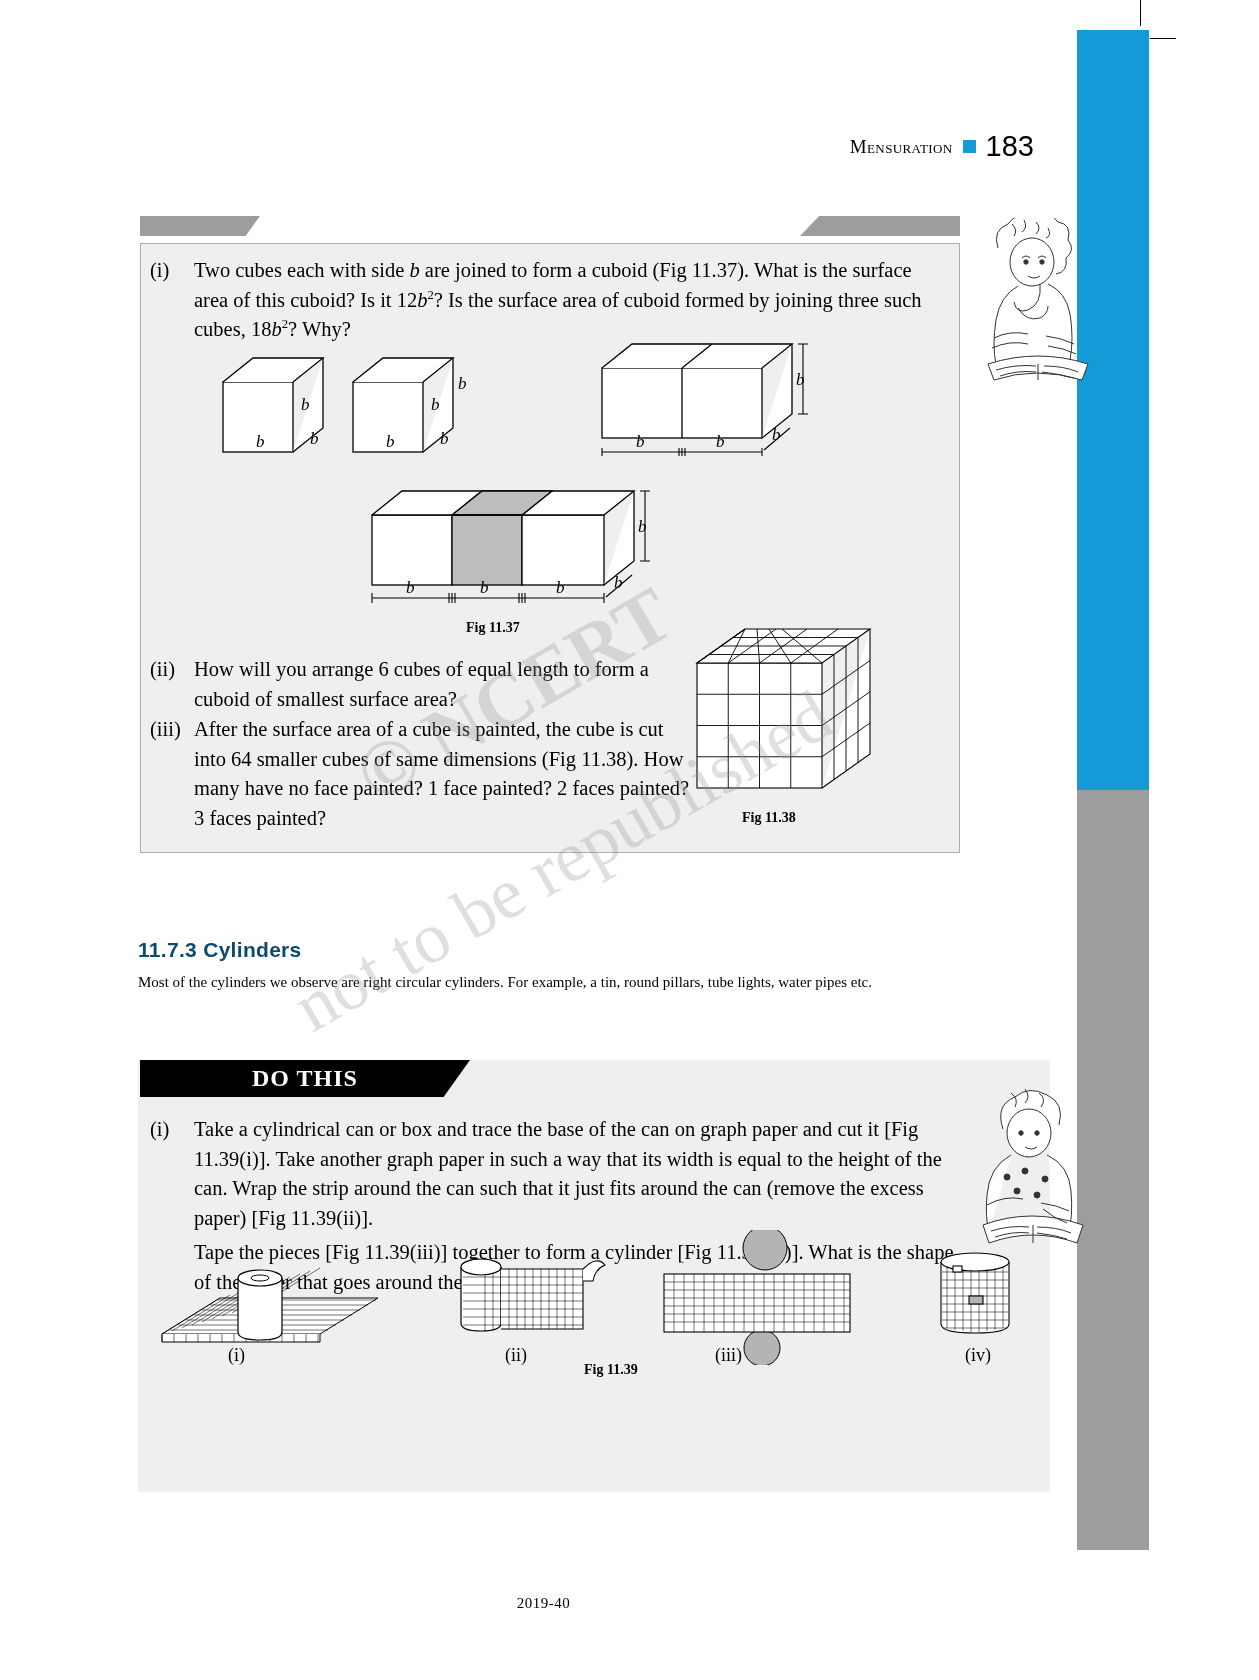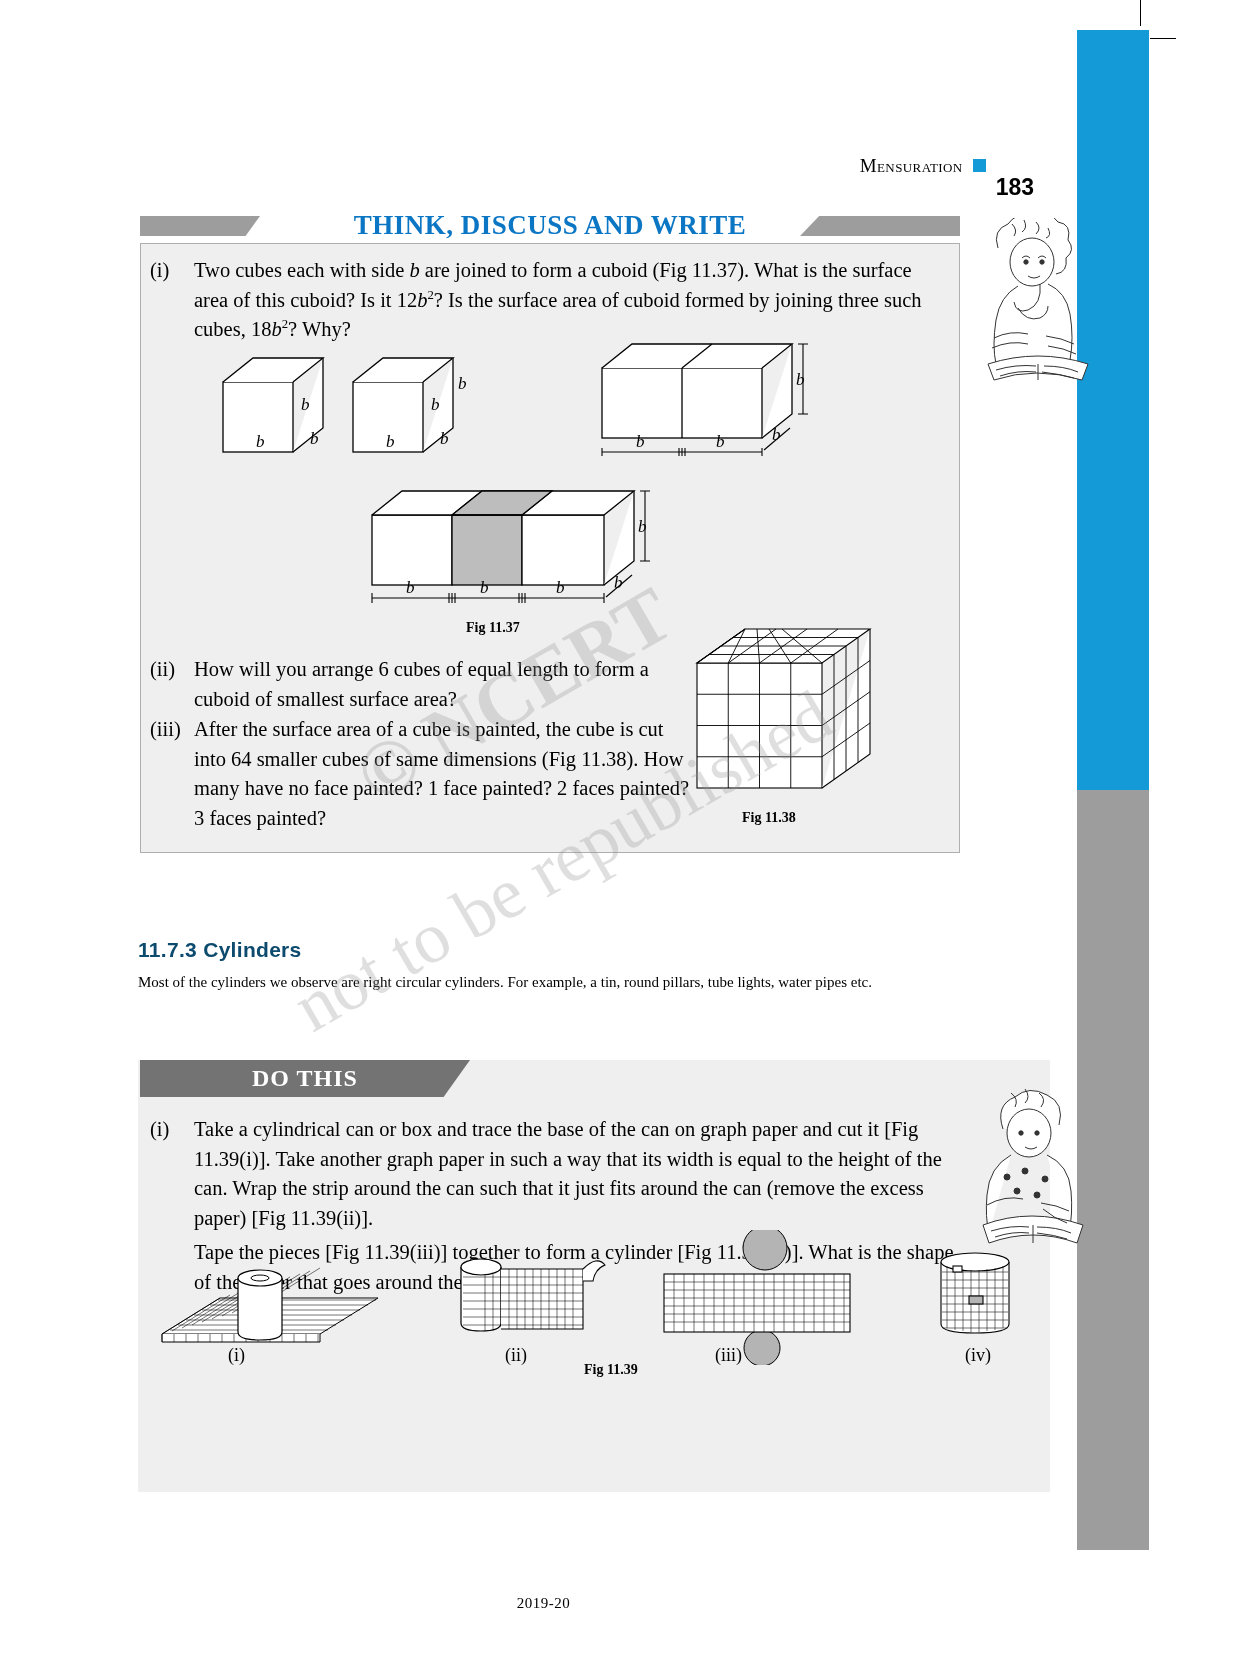--- a/index.html
+++ b/index.html
@@ -67,23 +67,22 @@
     color: #000;
   }
   .page-header .sq {
     width: 13px;
     height: 13px;
     background: #149bd7;
     display: inline-block;
   }
   .page-header .pageno {
     font-family: "Liberation Sans", sans-serif;
-    font-weight: bold;
-    font-size: 23px;
-    margin-top: 44px;
+    font-weight: normal;
+    font-size: 29px;
   }
 
   
   .grey-box {
     position: absolute;
     background: #efefef;
     border: 1px solid #aeaeae;
     box-sizing: border-box;
   }
   .grey-box.noborder { border: none; }
@@ -123,21 +122,21 @@
     letter-spacing: 0.5px;
   }
 
   
   .dothis-banner {
     position: absolute;
     left: 140px;
     top: 1060px;
     width: 330px;
     height: 37px;
-    background: #737373;
+    background: #000000;
     clip-path: polygon(0 0, 100% 0, 92% 100%, 0 100%);
   }
   .dothis-banner .title {
     position: absolute;
     left: 0; right: 0;
     top: 5px;
     text-align: center;
     font-family: "Liberation Serif", serif;
     font-weight: bold;
     font-size: 24px;
@@ -244,21 +243,20 @@
 
 <div class="page-header">
   <span class="chapname">Mensuration</span>
   <span class="sq"></span>
   <span class="pageno">183</span>
 </div>
 
 <div class="tdw-banner">
   <div class="bar-left"></div>
   <div class="bar-right"></div>
-  <div class="title">THINK, DISCUSS AND WRITE</div>
 </div>
 
 <div class="grey-box" style="left:140px; top:243px; width:820px; height:610px;"></div>
 
 <div class="fig" style="left:978px; top:218px;">
   <svg width="120" height="185" viewBox="0 0 120 185">
     <g stroke="#333" fill="none" stroke-width="1">
       <path d="M20 30 q-6 -18 10 -24 q8 -12 24 -8 q16 -8 26 6 q14 2 10 18 q8 10 -2 18 q2 14 -10 16" fill="#fff"></path>
       <path d="M34 6 q6 6 2 12 M46 2 q4 8 -2 12 M58 4 q6 6 0 12 M70 10 q4 8 -2 10"></path>
       <ellipse cx="54" cy="44" rx="22" ry="24" fill="#fff"></ellipse>
@@ -525,13 +523,13 @@
 <div class="subcap" style="left:505px; top:1345px;">(ii)</div>
 <div class="subcap" style="left:715px; top:1345px;">(iii)</div>
 <div class="subcap" style="left:965px; top:1345px;text-align:right;">(iv)</div>
 <div class="figcap" style="left:584px; top:1362px;">Fig  11.39</div>
 
 <div class="watermark">
   <div class="wm-text wm1">© NCERT</div>
   <div class="wm-text wm2">not to be republished</div>
 </div>
 
-<div class="footer">2019-20</div>
+<div class="footer">2019-40</div>
 
 </body></html>

